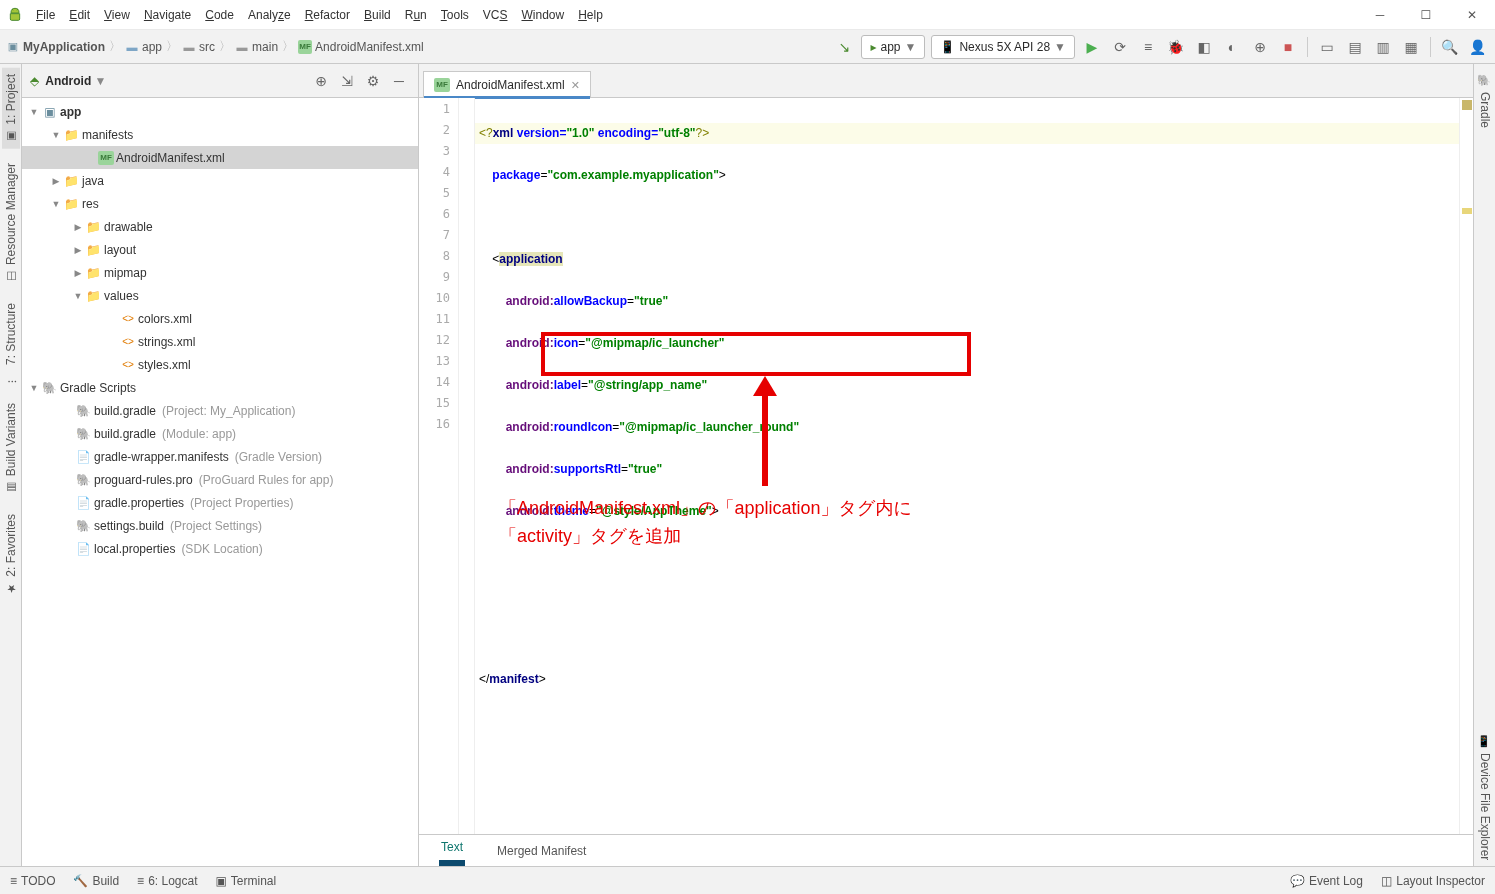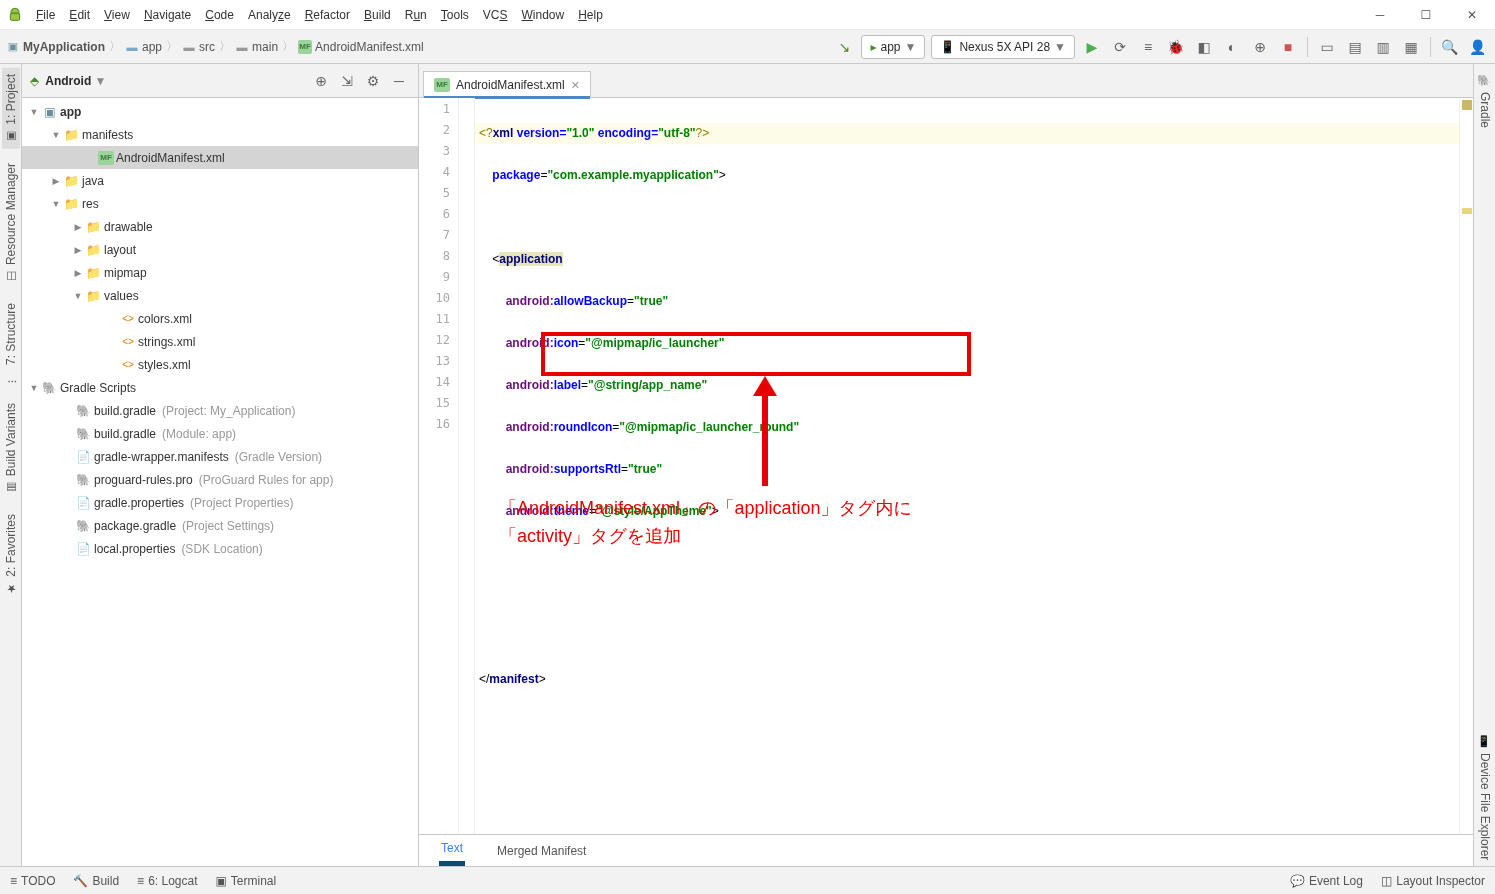--- a/index.html
+++ b/index.html
@@ -71,21 +71,21 @@
 .marker{position:absolute;right:1px;width:10px;height:10px}
 .marker.warn{background:#c9b76a;top:2px}
 .marker.y2{background:#e8d67a;top:110px;height:6px}
 .redbox{position:absolute;border:4px solid #e60000;z-index:5}
 .arrow-red{position:absolute;z-index:5}
 .arrow-red .shaft{position:absolute;background:#e60000}
 .arrow-red .head{width:0;height:0;border-left:12px solid transparent;border-right:12px solid transparent;border-bottom:20px solid #e60000;position:absolute}
 .anno-text{position:absolute;color:#e60000;font-size:18px;line-height:28px;z-index:5}
 .bottom-tabs{height:32px;border-top:1px solid var(--border);display:flex;align-items:center;background:#fff;padding-left:20px;gap:30px}
 .bottom-tabs .btab{color:#555;padding:6px 2px}
-.bottom-tabs .btab.active{color:#3b82f6;border-bottom:6px solid #0c4a6e}
+.bottom-tabs .btab.active{color:#0f766e;border-bottom:8px solid #0c4a6e}
 .statusbar{height:28px;background:var(--bg);border-top:1px solid var(--border);display:flex;align-items:center;padding:0 10px;gap:18px;color:#555;font-size:12px}
 .statusbar .sitem{display:flex;align-items:center;gap:4px}
 .statusbar .right{margin-left:auto;display:flex;gap:18px}
 svg{display:block}
 </style>
 </head>
 <body>
 
 <div class="titlebar">
   <div class="logo">
@@ -300,21 +300,21 @@
         </div>
       <div class="tree-row" style="padding-left:40px">
           <span class="arrow"></span>
           <span class="ico" style="color:#e07a00">📄</span>
           <span class="lbl">gradle.properties</span>
           <span class="hint">(Project Properties)</span>
         </div>
       <div class="tree-row" style="padding-left:40px">
           <span class="arrow"></span>
           <span class="ico grd">🐘</span>
-          <span class="lbl">package.gradle</span>
+          <span class="lbl">settings.build</span>
           <span class="hint">(Project Settings)</span>
         </div>
       <div class="tree-row" style="padding-left:40px">
           <span class="arrow"></span>
           <span class="ico" style="color:#e07a00">📄</span>
           <span class="lbl">local.properties</span>
           <span class="hint">(SDK Location)</span>
         </div>
     </div>
   </div>

